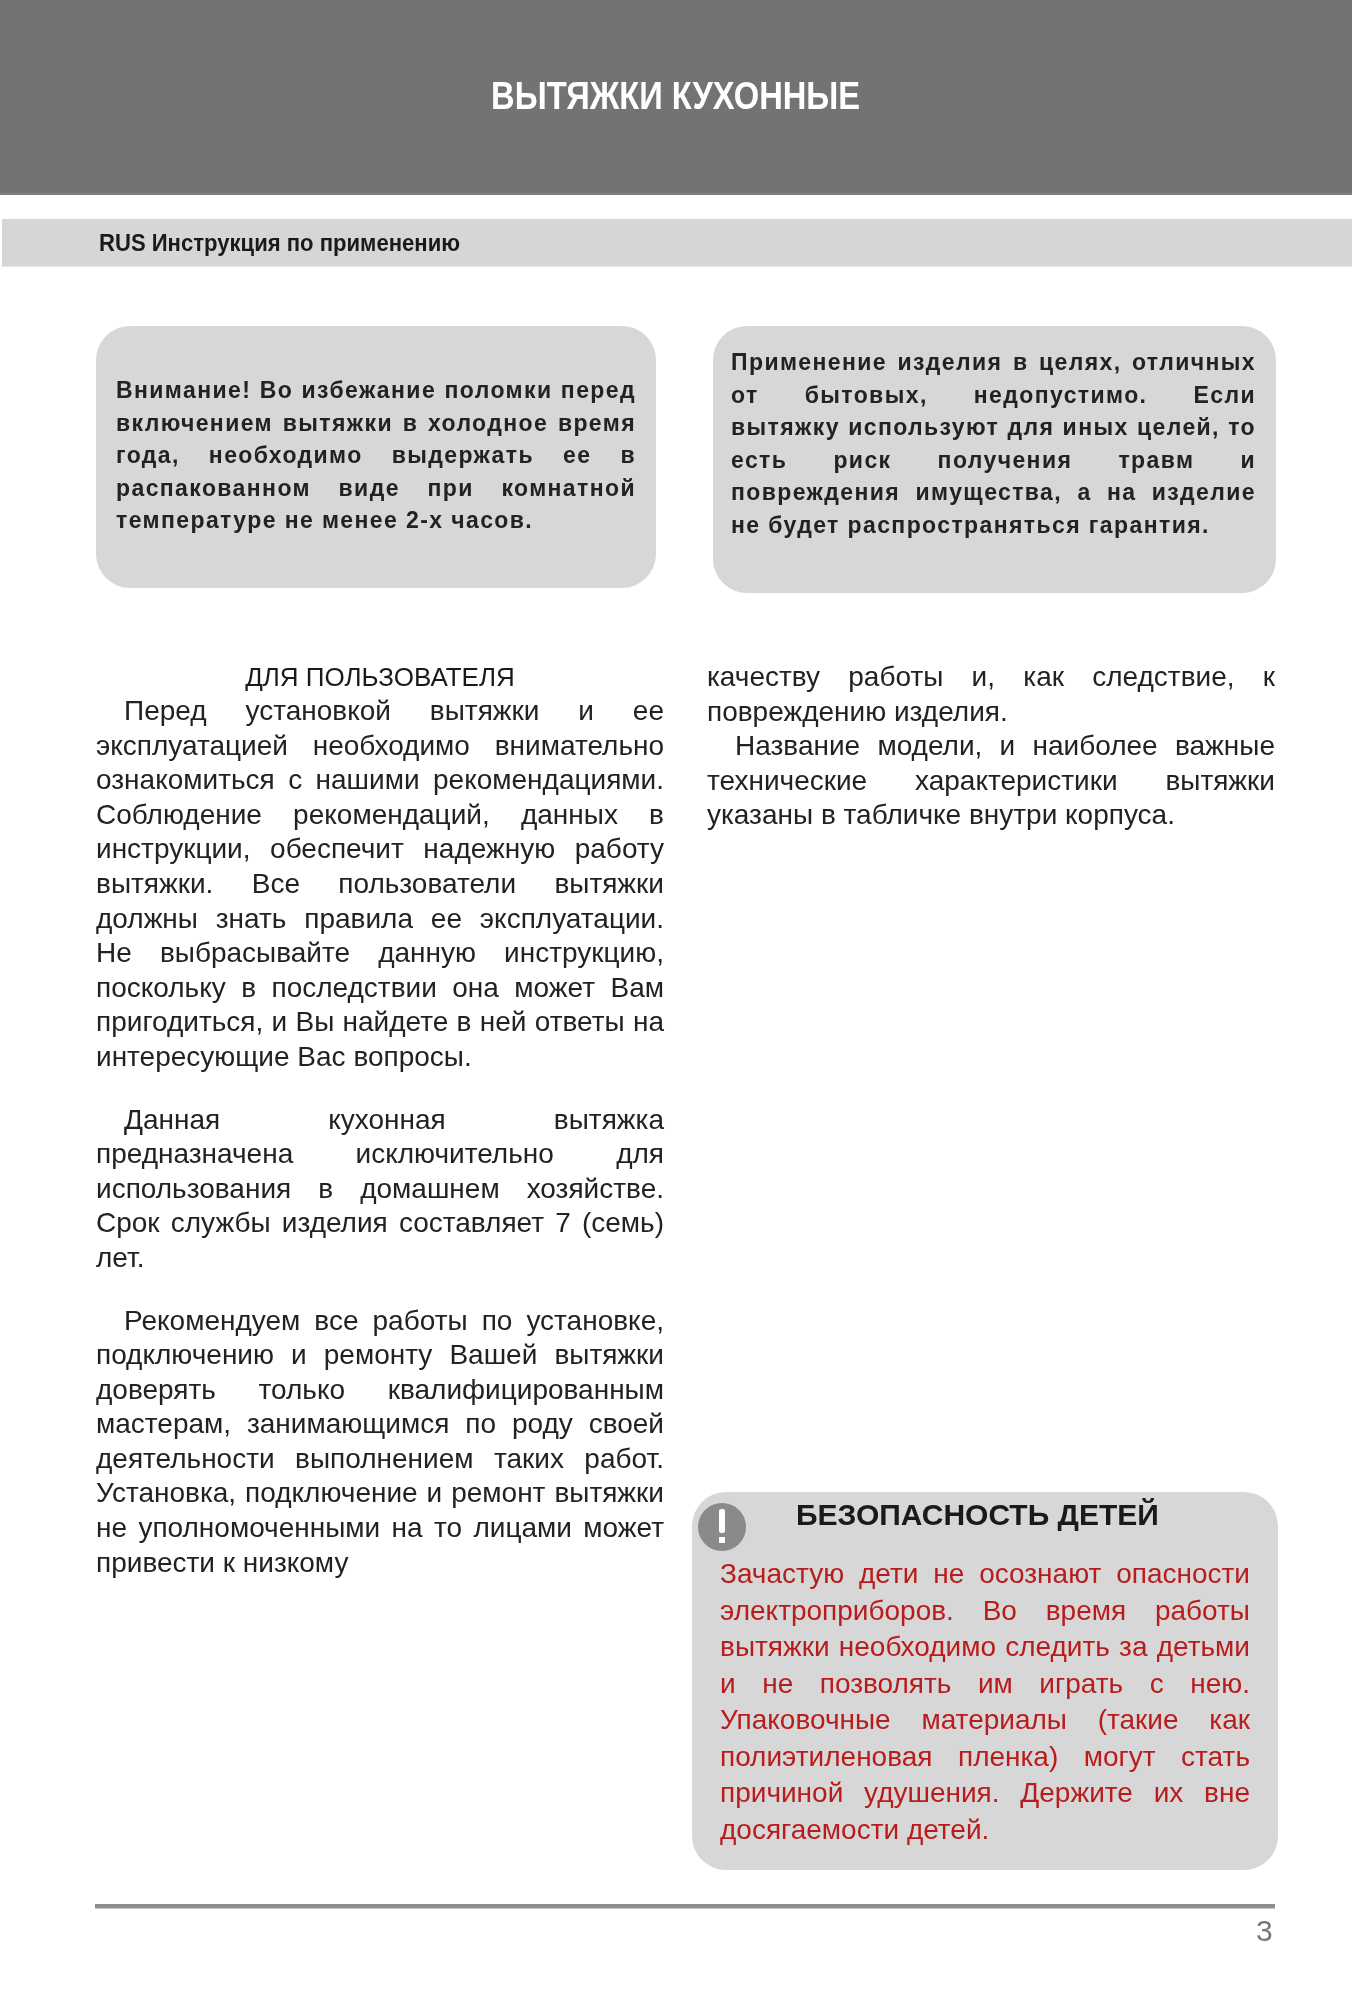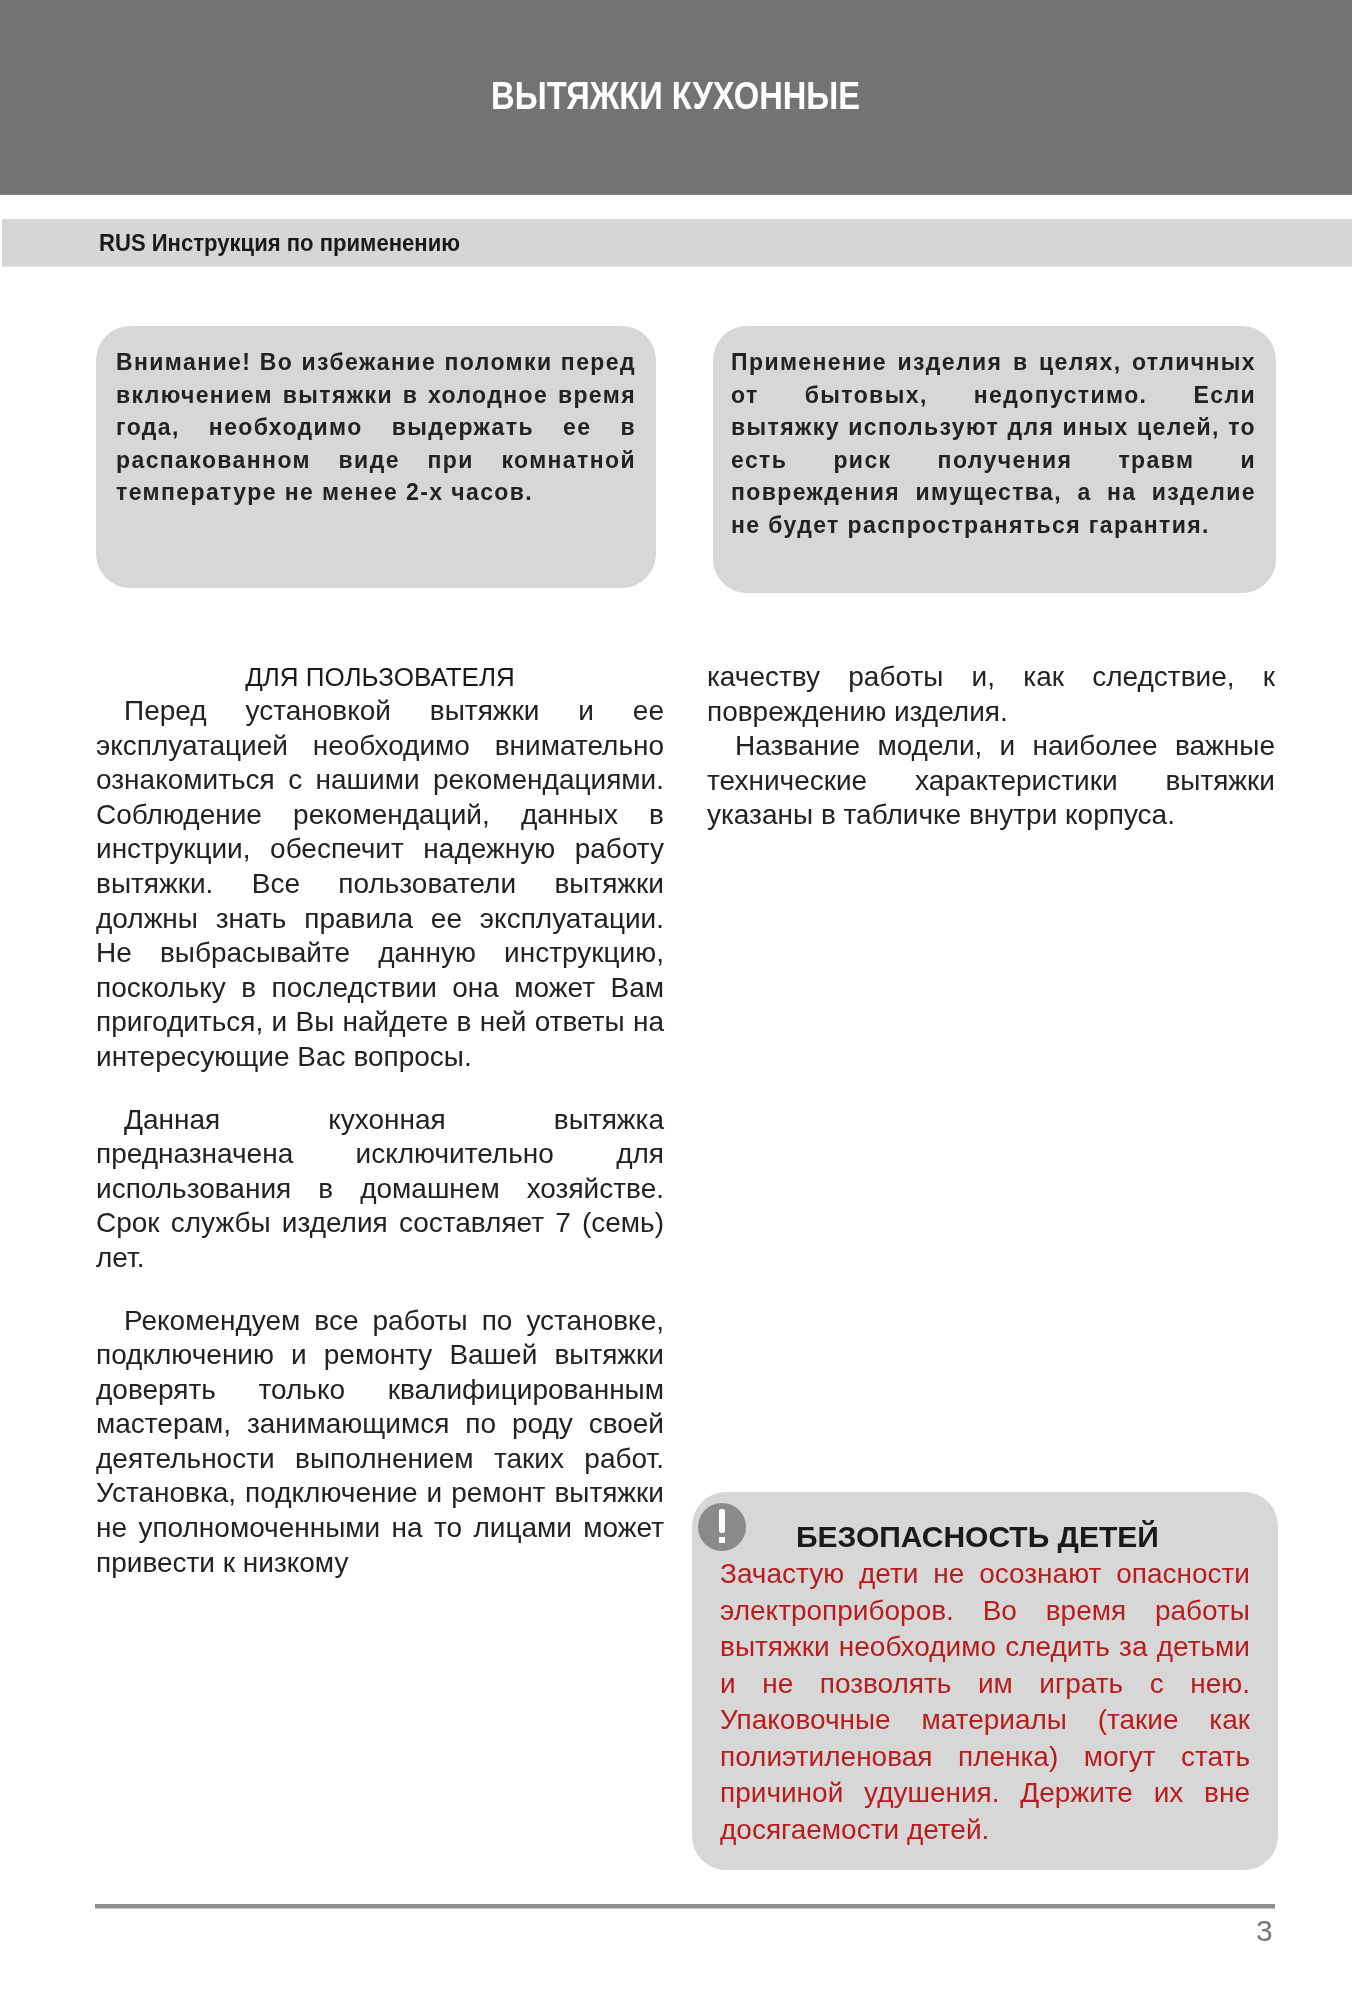--- a/index.html
+++ b/index.html
@@ -27,21 +27,21 @@
     white-space: nowrap;
   }
   .warn-box {
     position: absolute; background: #d7d7d7; border-radius: 34px;
     box-sizing: border-box;
   }
   .warn-text {
     font-weight: bold; font-size: 23px; line-height: 32.5px; color: #222;
     text-align: justify; letter-spacing: 1.4px;
   }
-  #warn-left { left: 96px; top: 326px; width: 560px; height: 262px; padding: 20px 20px 0 20px; }
+  #warn-left { left: 96px; top: 326px; width: 560px; height: 262px; padding: 48px 20px 0 20px; }
   #warn-right { left: 713px; top: 326px; width: 563px; height: 267px; padding: 20px 20px 16px 18px; }
 
   .col { position: absolute; font-size: 28px; line-height: 34.6px; color: #222; }
   .col p { margin: 0; text-align: justify; text-indent: 28px; }
   .col .sec-title {
     text-align: center; font-weight: normal; font-size: 26px; line-height: 34px;
     margin: 0; text-indent: 0; color: #1a1a1a;
   }
   #col-left { left: 96px; top: 660px; width: 568px; }
   #col-right { left: 707px; top: 660px; width: 568px; }
@@ -54,21 +54,21 @@
     padding: 0 26px 0 28px;
   }
   .excl-icon {
     position: absolute; left: 6px; top: 11px; width: 48px; height: 48px;
     border-radius: 50%; background: #8a8a8a;
     display: flex; align-items: center; justify-content: center;
   }
   .excl-bar { position: absolute; left: 21px; top: 6px; width: 6px; height: 24px; background: #fff; border-radius: 2px; }
   .excl-dot { position: absolute; left: 21px; top: 34px; width: 6px; height: 6px; background: #fff; }
   .safety-title {
-    position: absolute; left: 104px; top: 28px; font-weight: bold; font-size: 30px;
+    position: absolute; left: 104px; top: 6px; font-weight: bold; font-size: 30px;
     color: #1a1a1a; white-space: nowrap;
   }
   .safety-text {
     position: absolute; left: 28px; top: 64px; width: 530px;
     font-size: 28px; line-height: 36.5px; color: #b91c1c; text-align: justify;
   }
 
   .footer-rule {
     position: absolute; left: 95px; top: 1904px; width: 1180px; height: 4px;
     background: #8e8e8e; border-bottom: 1px solid #c8c8c8;

